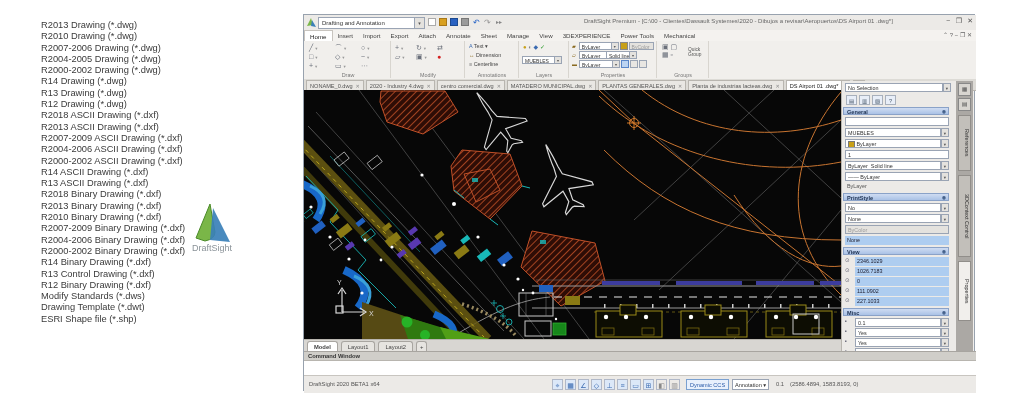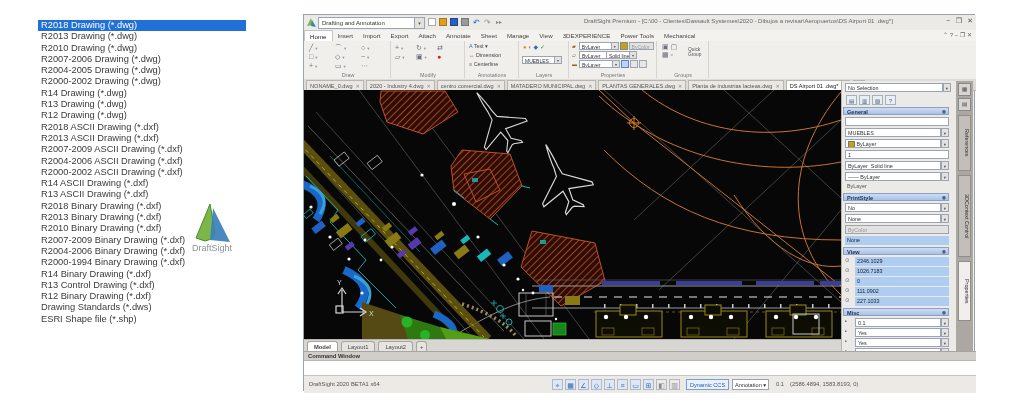--- a/index.html
+++ b/index.html
@@ -114,46 +114,46 @@
   .coords{position:absolute;top:5px;font-size:5.8px;color:#555;white-space:nowrap;}
   
   .logo-wrap{position:absolute;left:188px;top:200px;width:56px;height:56px;}
 </style>
 </head>
 <body>
 
 <div class="stage">
 
   <div class="fmt-list">
-    <div class="fmt-item sel">R2018 Drawing (*.dwg)</div>
     <div class="fmt-item">R2013 Drawing (*.dwg)</div>
     <div class="fmt-item">R2010 Drawing (*.dwg)</div>
     <div class="fmt-item">R2007-2006 Drawing (*.dwg)</div>
     <div class="fmt-item">R2004-2005 Drawing (*.dwg)</div>
     <div class="fmt-item">R2000-2002 Drawing (*.dwg)</div>
     <div class="fmt-item">R14 Drawing (*.dwg)</div>
     <div class="fmt-item">R13 Drawing (*.dwg)</div>
     <div class="fmt-item">R12 Drawing (*.dwg)</div>
     <div class="fmt-item">R2018 ASCII Drawing (*.dxf)</div>
     <div class="fmt-item">R2013 ASCII Drawing (*.dxf)</div>
     <div class="fmt-item">R2007-2009 ASCII Drawing (*.dxf)</div>
     <div class="fmt-item">R2004-2006 ASCII Drawing (*.dxf)</div>
     <div class="fmt-item">R2000-2002 ASCII Drawing (*.dxf)</div>
     <div class="fmt-item">R14 ASCII Drawing (*.dxf)</div>
     <div class="fmt-item">R13 ASCII Drawing (*.dxf)</div>
     <div class="fmt-item">R2018 Binary Drawing (*.dxf)</div>
     <div class="fmt-item">R2013 Binary Drawing (*.dxf)</div>
     <div class="fmt-item">R2010 Binary Drawing (*.dxf)</div>
     <div class="fmt-item">R2007-2009 Binary Drawing (*.dxf)</div>
     <div class="fmt-item">R2004-2006 Binary Drawing (*.dxf)</div>
-    <div class="fmt-item">R2000-1994 Binary Drawing (*.dxf)</div>
+    <div class="fmt-item">R2000-2002 Binary Drawing (*.dxf)</div>
     <div class="fmt-item">R14 Binary Drawing (*.dxf)</div>
     <div class="fmt-item">R13 Control Drawing (*.dxf)</div>
     <div class="fmt-item">R12 Binary Drawing (*.dxf)</div>
-    <div class="fmt-item">Drawing Standards (*.dws)</div>
+    <div class="fmt-item">Modify Standards (*.dws)</div>
+    <div class="fmt-item">Drawing Template (*.dwt)</div>
     <div class="fmt-item">ESRI Shape file (*.shp)</div>
   </div>
 
   <div class="logo-wrap">
     <svg width="56" height="56" viewBox="0 0 56 56">
       <path d="M8,38 L22,4 L27,32 Q27,39 17,41 Z" fill="#7ab648" stroke="#4a8a28" stroke-width="1"></path>
       <path d="M25,8 L42,42 L22,40 Z" fill="#3a80b8" opacity="0.92"></path>
       <text x="4" y="51" font-size="9" fill="#8a9298" font-family="Liberation Sans, sans-serif">DraftSight</text>
     </svg>
   </div>

